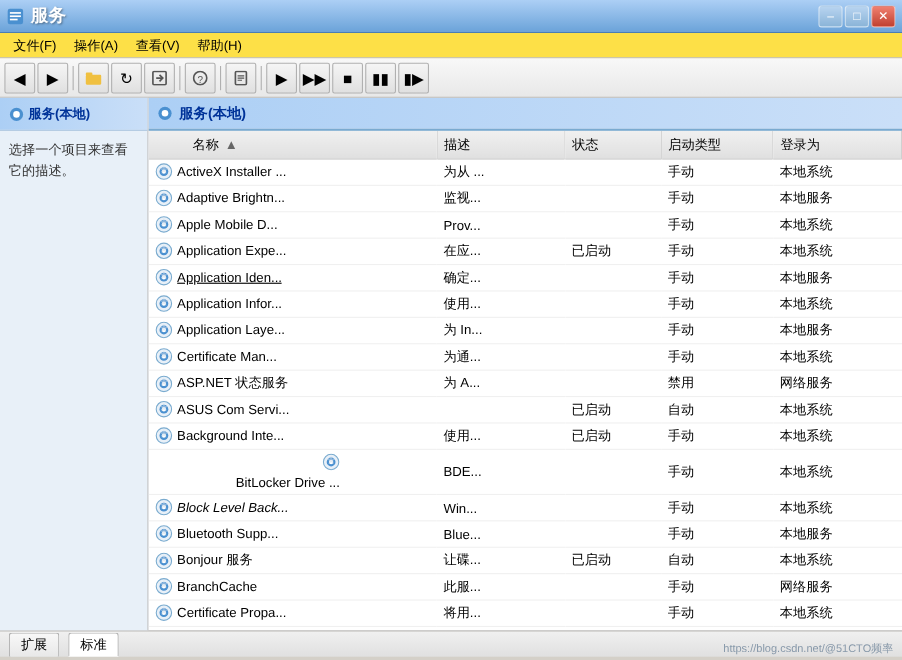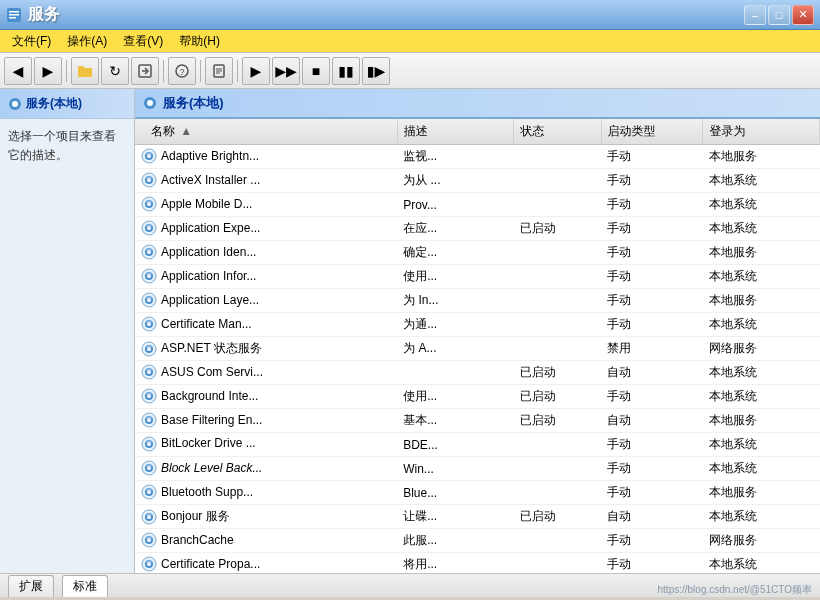--- a/index.html
+++ b/index.html
@@ -176,21 +176,21 @@
       padding: 4px 6px;
       text-align: left;
       font-weight: normal;
       color: #000;
       border-right: 1px solid #d0d0d0;
       white-space: nowrap;
       cursor: pointer;
       user-select: none;
     }
     .service-table th:first-child {
-      padding-left: 16px;
+      padding-left: 40px;
     }
     .service-table th .sort-arrow {
       display: inline-block;
       margin-left: 2px;
       color: #666;
     }
     .service-table tbody tr {
       border-bottom: 1px solid #f0f0f0;
     }
     .service-table td {
@@ -351,41 +351,41 @@
         </thead>
         <tbody id="service-tbody">
         <tr>
               <td style="display: flex; align-items: center; gap: 4px; max-width: 180px;">
                 <svg width="16" height="16" viewBox="0 0 16 16" style="flex-shrink: 0;">
     <circle cx="8" cy="8" r="7" fill="#e8f0f8" stroke="#7aabcf" stroke-width="1"></circle>
     <circle cx="8" cy="8" r="4" fill="#4a90d0"></circle>
     <circle cx="8" cy="8" r="2" fill="white"></circle>
     <path d="M8 2 L9 5 L12 5 L9.5 7 L10.5 10 L8 8 L5.5 10 L6.5 7 L4 5 L7 5 Z" fill="#c8d8e8" opacity="0.5"></path>
   </svg>
+                <span style="overflow: hidden; text-overflow: ellipsis; white-space: nowrap;">ActiveX Installer ...</span>
+              </td>
+              <td style="max-width: 80px; overflow: hidden; text-overflow: ellipsis;">为从 ...</td>
+              <td></td>
+              <td>手动</td>
+              <td>本地系统</td>
+            </tr>
+            <tr>
+              <td style="display: flex; align-items: center; gap: 4px; max-width: 180px;">
+                <svg width="16" height="16" viewBox="0 0 16 16" style="flex-shrink: 0;">
+    <circle cx="8" cy="8" r="7" fill="#e8f0f8" stroke="#7aabcf" stroke-width="1"></circle>
+    <circle cx="8" cy="8" r="4" fill="#4a90d0"></circle>
+    <circle cx="8" cy="8" r="2" fill="white"></circle>
+    <path d="M8 2 L9 5 L12 5 L9.5 7 L10.5 10 L8 8 L5.5 10 L6.5 7 L4 5 L7 5 Z" fill="#c8d8e8" opacity="0.5"></path>
+  </svg>
                 <span style="overflow: hidden; text-overflow: ellipsis; white-space: nowrap;">Adaptive Brightn...</span>
               </td>
               <td style="max-width: 80px; overflow: hidden; text-overflow: ellipsis;">监视...</td>
               <td></td>
               <td>手动</td>
               <td>本地服务</td>
-            </tr>
-            <tr>
-              <td style="display: flex; align-items: center; gap: 4px; max-width: 180px;">
-                <svg width="16" height="16" viewBox="0 0 16 16" style="flex-shrink: 0;">
-    <circle cx="8" cy="8" r="7" fill="#e8f0f8" stroke="#7aabcf" stroke-width="1"></circle>
-    <circle cx="8" cy="8" r="4" fill="#4a90d0"></circle>
-    <circle cx="8" cy="8" r="2" fill="white"></circle>
-    <path d="M8 2 L9 5 L12 5 L9.5 7 L10.5 10 L8 8 L5.5 10 L6.5 7 L4 5 L7 5 Z" fill="#c8d8e8" opacity="0.5"></path>
-  </svg>
-                <span style="overflow: hidden; text-overflow: ellipsis; white-space: nowrap;">ActiveX Installer ...</span>
-              </td>
-              <td style="max-width: 80px; overflow: hidden; text-overflow: ellipsis;">为从 ...</td>
-              <td></td>
-              <td>手动</td>
-              <td>本地系统</td>
             </tr>
             <tr>
               <td style="display: flex; align-items: center; gap: 4px; max-width: 180px;">
                 <svg width="16" height="16" viewBox="0 0 16 16" style="flex-shrink: 0;">
     <circle cx="8" cy="8" r="7" fill="#e8f0f8" stroke="#7aabcf" stroke-width="1"></circle>
     <circle cx="8" cy="8" r="4" fill="#4a90d0"></circle>
     <circle cx="8" cy="8" r="2" fill="white"></circle>
     <path d="M8 2 L9 5 L12 5 L9.5 7 L10.5 10 L8 8 L5.5 10 L6.5 7 L4 5 L7 5 Z" fill="#c8d8e8" opacity="0.5"></path>
   </svg>
                 <span style="overflow: hidden; text-overflow: ellipsis; white-space: nowrap;">Apple Mobile D...</span>
@@ -411,21 +411,21 @@
               <td>本地系统</td>
             </tr>
             <tr>
               <td style="display: flex; align-items: center; gap: 4px; max-width: 180px;">
                 <svg width="16" height="16" viewBox="0 0 16 16" style="flex-shrink: 0;">
     <circle cx="8" cy="8" r="7" fill="#e8f0f8" stroke="#7aabcf" stroke-width="1"></circle>
     <circle cx="8" cy="8" r="4" fill="#4a90d0"></circle>
     <circle cx="8" cy="8" r="2" fill="white"></circle>
     <path d="M8 2 L9 5 L12 5 L9.5 7 L10.5 10 L8 8 L5.5 10 L6.5 7 L4 5 L7 5 Z" fill="#c8d8e8" opacity="0.5"></path>
   </svg>
-                <span style="overflow: hidden; text-overflow: ellipsis; white-space: nowrap;">Application Iden...</span>
+                <span style="overflow: hidden; text-overflow: ellipsis; white-space: nowrap; text-decoration: underline;">Application Iden...</span>
               </td>
               <td style="max-width: 80px; overflow: hidden; text-overflow: ellipsis;">确定...</td>
               <td></td>
               <td>手动</td>
               <td>本地服务</td>
             </tr>
             <tr>
               <td style="display: flex; align-items: center; gap: 4px; max-width: 180px;">
                 <svg width="16" height="16" viewBox="0 0 16 16" style="flex-shrink: 0;">
     <circle cx="8" cy="8" r="7" fill="#e8f0f8" stroke="#7aabcf" stroke-width="1"></circle>
@@ -509,36 +509,21 @@
     <path d="M8 2 L9 5 L12 5 L9.5 7 L10.5 10 L8 8 L5.5 10 L6.5 7 L4 5 L7 5 Z" fill="#c8d8e8" opacity="0.5"></path>
   </svg>
                 <span style="overflow: hidden; text-overflow: ellipsis; white-space: nowrap;">Background Inte...</span>
               </td>
               <td style="max-width: 80px; overflow: hidden; text-overflow: ellipsis;">使用...</td>
               <td>已启动</td>
               <td>手动</td>
               <td>本地系统</td>
             </tr>
             <tr>
-              <td style="display: flex; align-items: center; gap: 4px; max-width: 180px;">
-                <svg width="16" height="16" viewBox="0 0 16 16" style="flex-shrink: 0;">
-    <circle cx="8" cy="8" r="7" fill="#e8f0f8" stroke="#7aabcf" stroke-width="1"></circle>
-    <circle cx="8" cy="8" r="4" fill="#4a90d0"></circle>
-    <circle cx="8" cy="8" r="2" fill="white"></circle>
-    <path d="M8 2 L9 5 L12 5 L9.5 7 L10.5 10 L8 8 L5.5 10 L6.5 7 L4 5 L7 5 Z" fill="#c8d8e8" opacity="0.5"></path>
-  </svg>
-                <span style="overflow: hidden; text-overflow: ellipsis; white-space: nowrap;">Base Filtering En...</span>
-              </td>
-              <td style="max-width: 80px; overflow: hidden; text-overflow: ellipsis;">基本...</td>
-              <td>已启动</td>
-              <td>自动</td>
-              <td>本地服务</td>
-            </tr>
-            <tr>
-              <td style="display: flex; align-items: flex-start; gap: 4px; max-width: 180px;">
+              <td style="display: flex; align-items: flex-end; gap: 4px; max-width: 180px; flex-direction: column;">
                 <svg width="16" height="16" viewBox="0 0 16 16" style="flex-shrink: 0;">
     <circle cx="8" cy="8" r="7" fill="#e8f0f8" stroke="#7aabcf" stroke-width="1"></circle>
     <circle cx="8" cy="8" r="4" fill="#4a90d0"></circle>
     <circle cx="8" cy="8" r="2" fill="white"></circle>
     <path d="M8 2 L9 5 L12 5 L9.5 7 L10.5 10 L8 8 L5.5 10 L6.5 7 L4 5 L7 5 Z" fill="#c8d8e8" opacity="0.5"></path>
   </svg>
                 <span style="overflow: hidden; text-overflow: ellipsis; white-space: nowrap;">BitLocker Drive ...</span>
               </td>
               <td style="max-width: 80px; overflow: hidden; text-overflow: ellipsis;">BDE...</td>
               <td></td>

